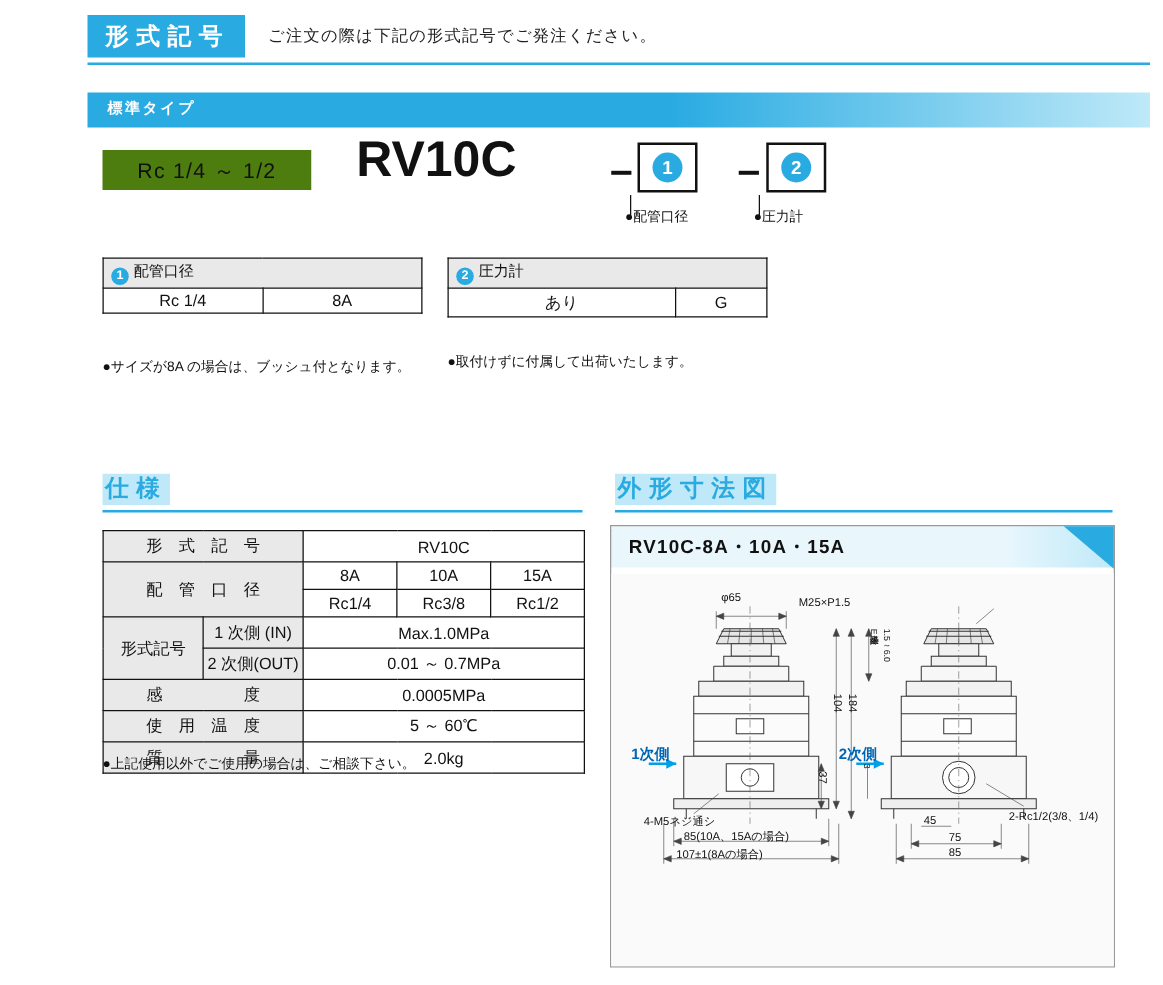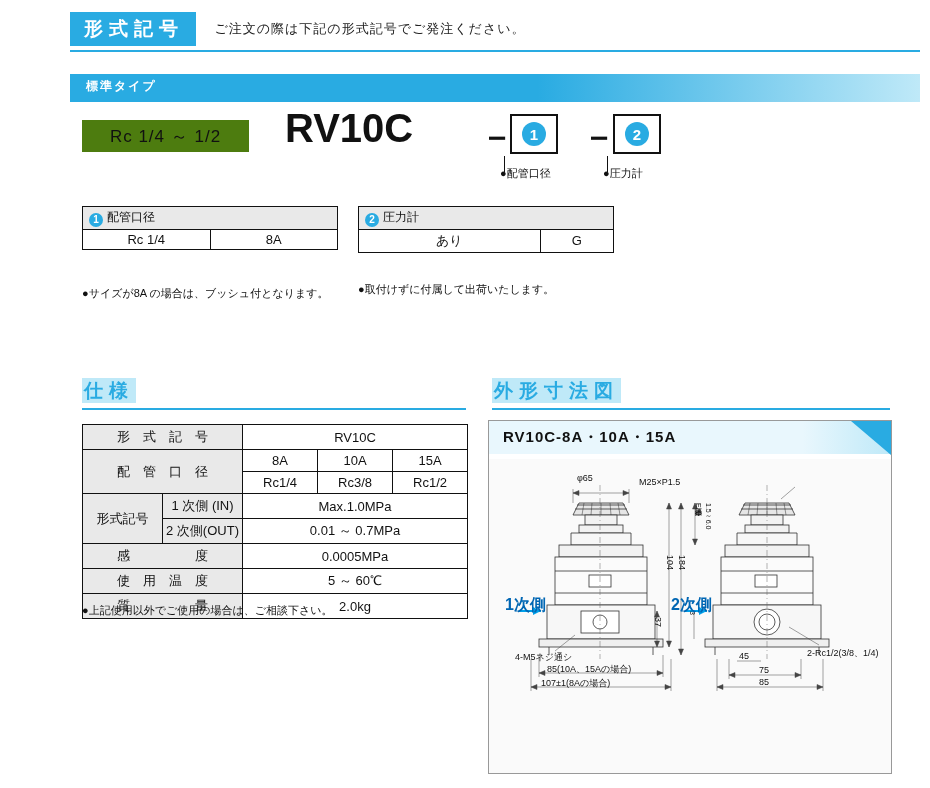--- a/index.html
+++ b/index.html
@@ -150,21 +150,21 @@
     font-size: 15px; font-weight: bold; color: #111; letter-spacing: 1px;
   }
   .dim-body {
     position: absolute; left: 0; top: 34px; width: 402px; height: 314px;
     background: #fafafa;
   }
   .drawing { position: absolute; left: 0; top: 0; width: 402px; height: 314px; }
   .dim-cap {
     position: absolute; font-size: 9px; color: #111; white-space: nowrap;
   }
-  .dim-cap.blue { color: #0066b3; font-weight: bold; font-size: 16px; }
+  .dim-cap.blue { color: #0066b3; font-weight: bold; font-size: 12px; }
   .vert { writing-mode: vertical-rl; text-orientation: mixed; }
 </style>
 </head>
 <body>
 
 <div class="header">
   <span class="hdr-title">形式記号</span>
   <span class="hdr-note">ご注文の際は下記の形式記号でご発注ください。</span>
 </div>
 <div class="hdr-rule"></div>

